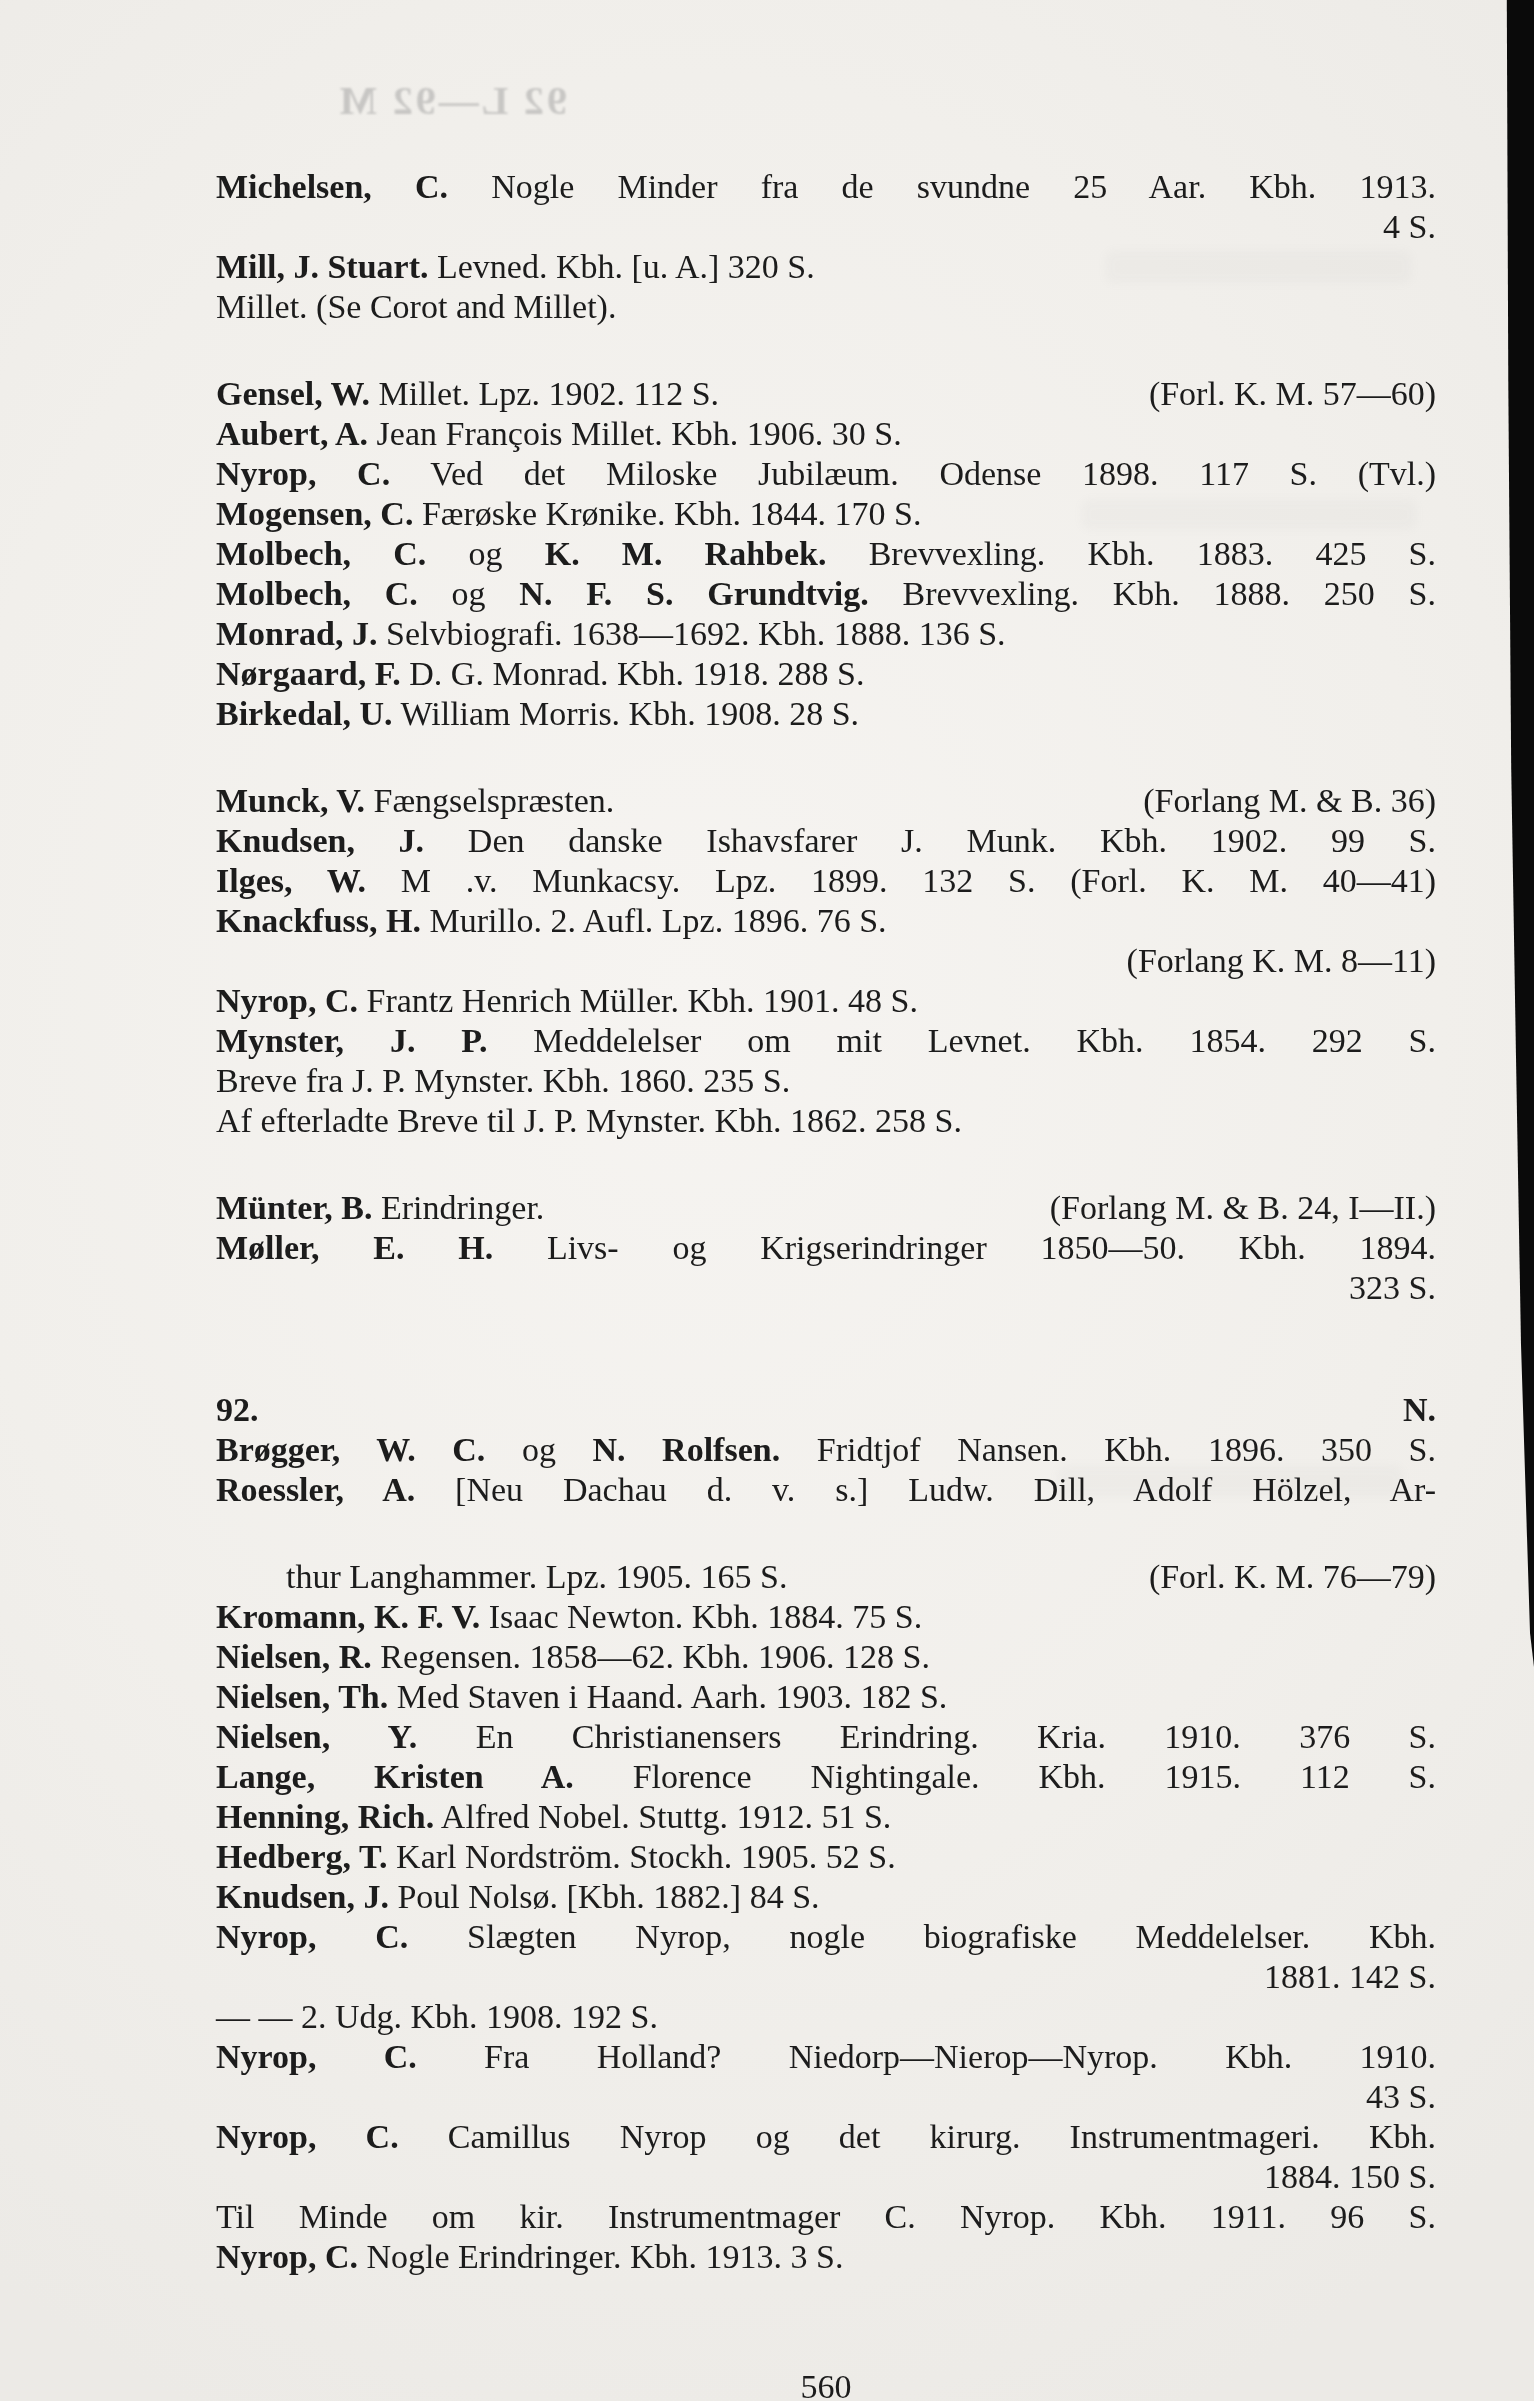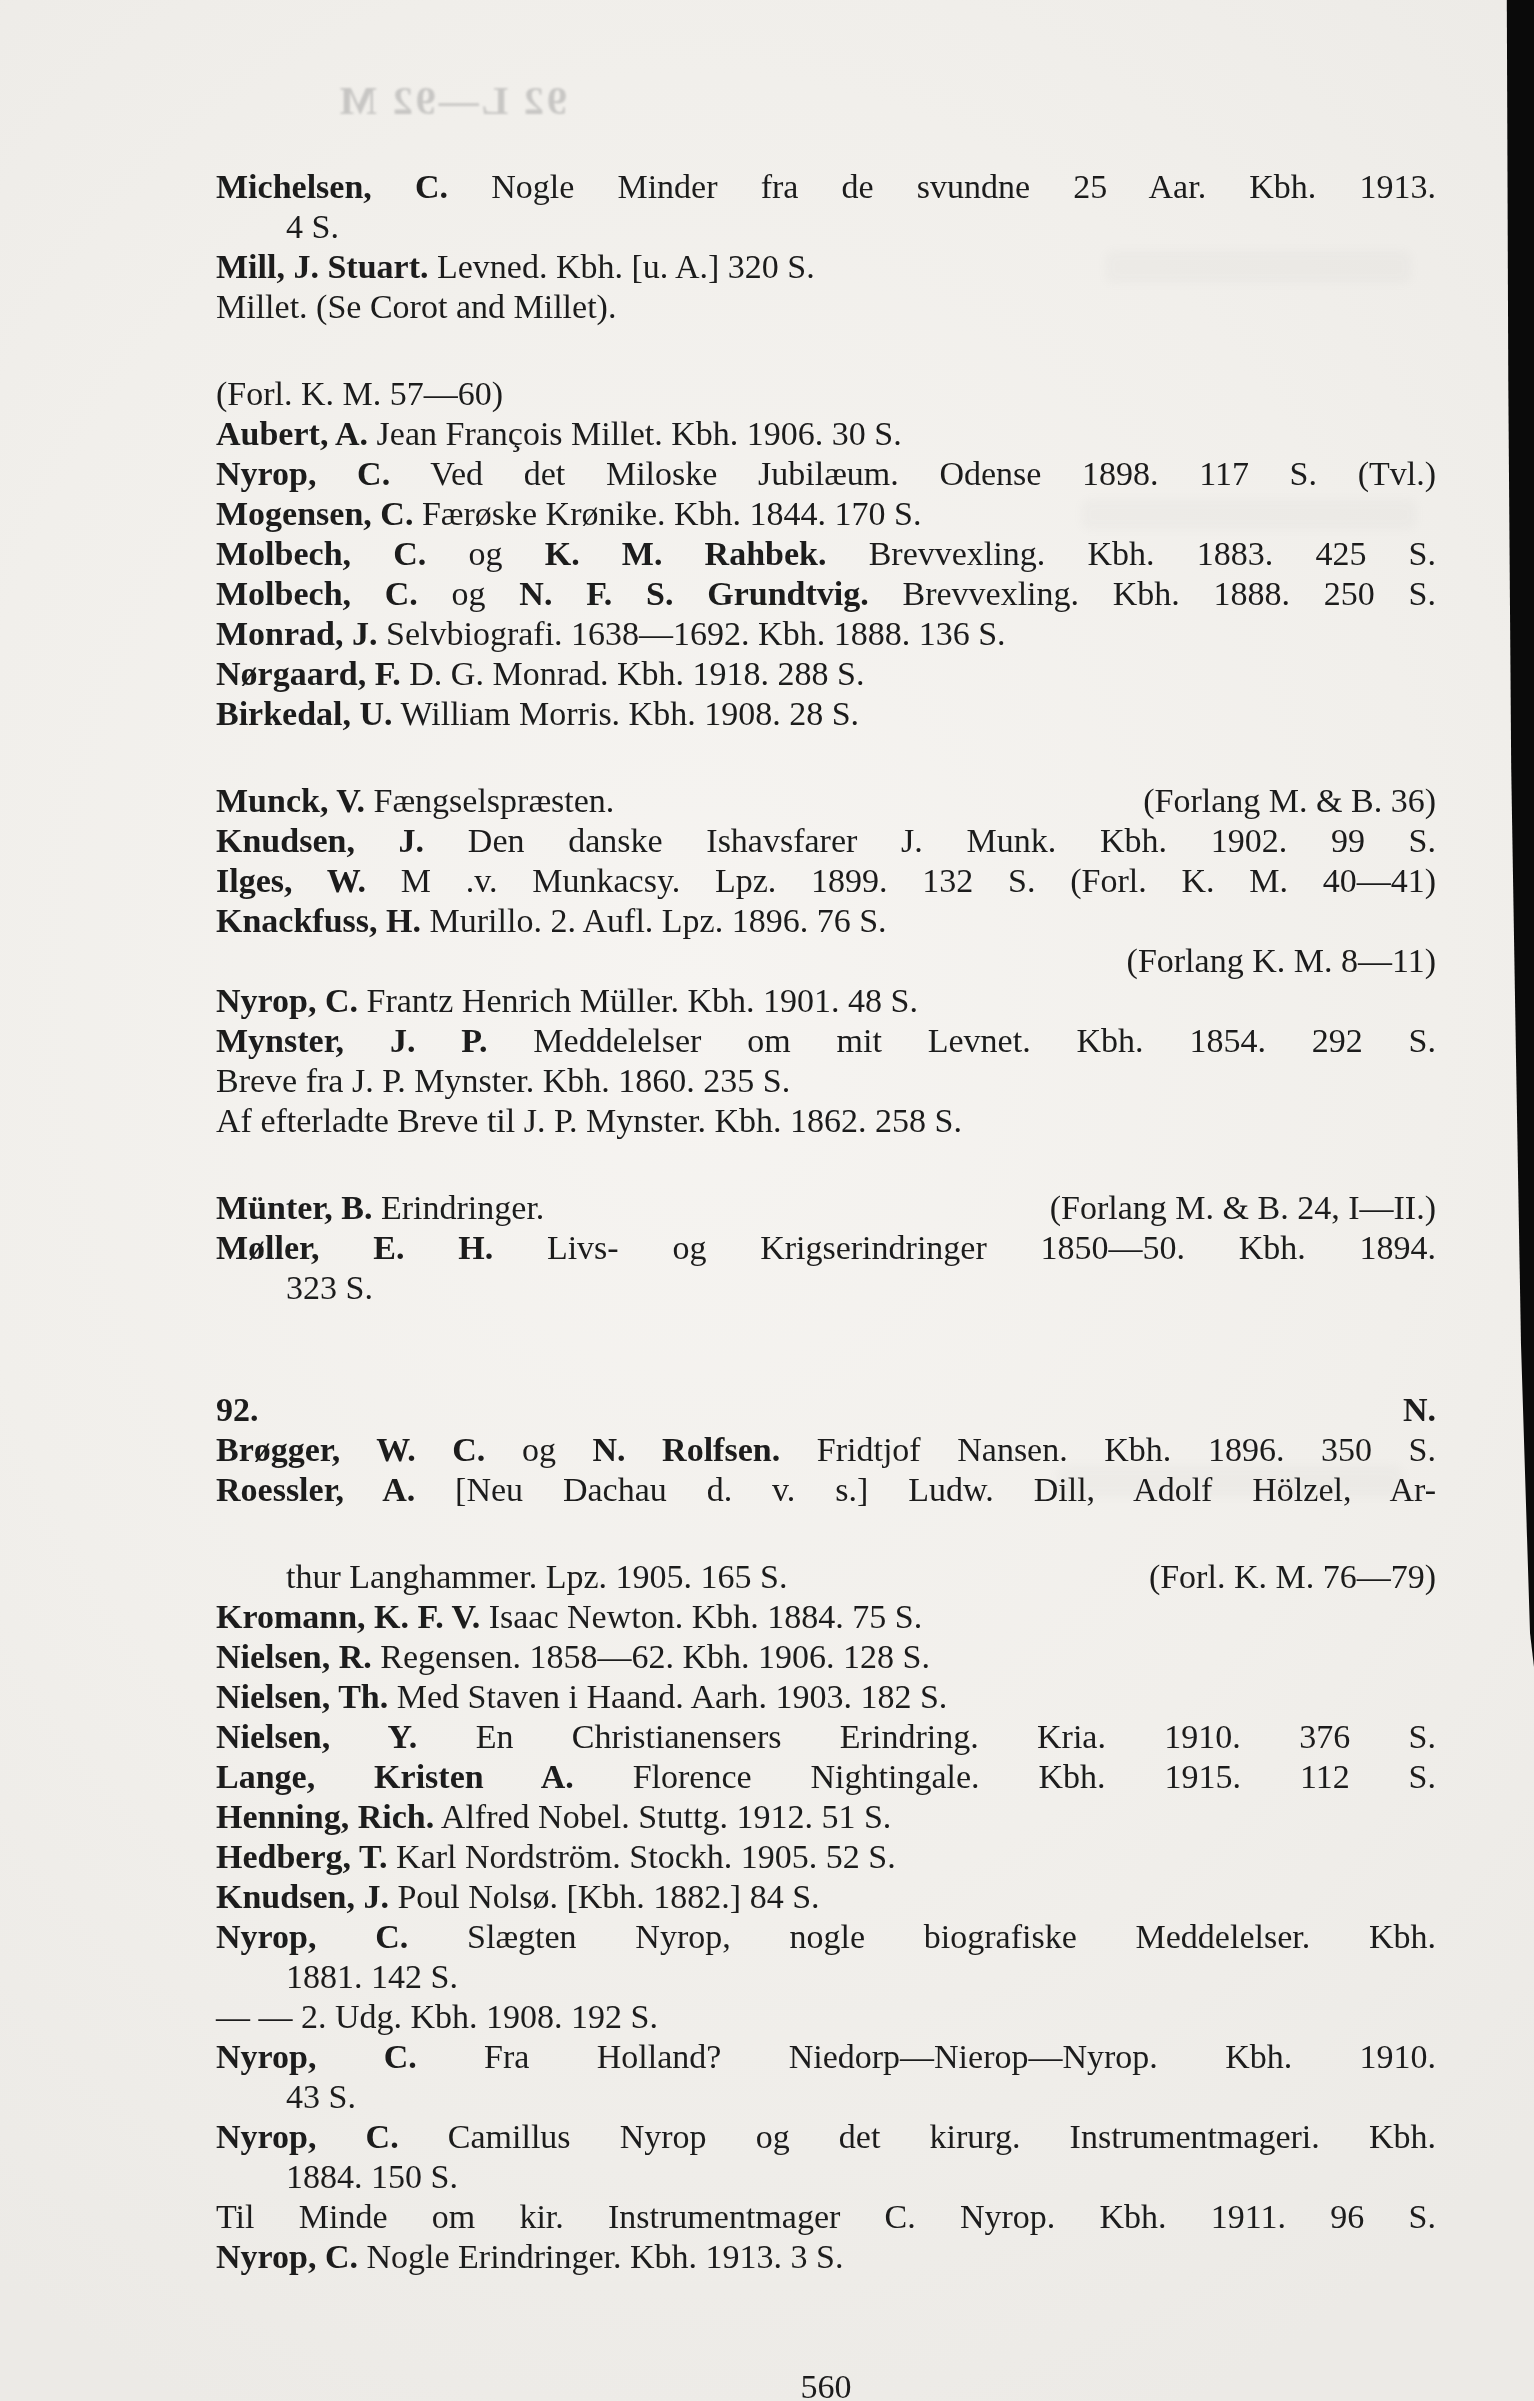--- a/index.html
+++ b/index.html
@@ -22,21 +22,21 @@
   .ghost{position:absolute;background:#9a9a9a;opacity:.05;filter:blur(4.3px);border-radius:9.6px;}
   .g1{left:1105px;top:250px;width:307px;height:34px;}
   .g2{left:1081px;top:499px;width:336px;height:31px;}
   .g3{left:1057px;top:1465px;width:346px;height:32px;}
 
   .content{position:absolute;left:216px;top:167px;width:1220px;}
   .line{font-size:34px;line-height:40px;min-height:40px;
         font-weight:400;color:#1c1c1c;}
   .line .b{font-weight:700;}
   .justify{text-align:justify;text-align-last:justify;}
-  .indent{padding-left:70px;}
+  .indent{padding-left:70px;text-align:right;}
   .split{display:flex;justify-content:space-between;align-items:baseline;}
   .split .l{white-space:nowrap;}
   .split .r{white-space:nowrap;margin-top:47px;}
   .rightonly{text-align:right;}
   .header-line{margin-top:35px;}
   .header-line .b,.header-line .r{font-weight:700;}
   .page-number{margin-top:91px;text-align:center;font-size:34px;color:#1c1c1c;}
 </style>
 </head>
 <body>
@@ -48,20 +48,21 @@
   <div class="ghost g2"></div>
   <div class="ghost g3"></div>
 
   <div class="content">
 
     <div class="line justify"><span class="b">Michelsen, C.</span><span> Nogle Minder fra de svundne 25 Aar. Kbh. 1913.</span></div>
     <div class="line indent"><span>4 S.</span></div>
     <div class="line"><span class="b">Mill, J. Stuart.</span><span> Levned. Kbh. [u. A.] 320 S.</span></div>
     <div class="line"><span>Millet. (Se Corot and Millet).</span></div>
     <div class="line split">
+        <span class="l"><span class="b">Gensel, W.</span><span> Millet. Lpz. 1902. 112 S.</span></span>
         <span class="r">(Forl. K. M. 57—60)</span>
       </div>
     <div class="line"><span class="b">Aubert, A.</span><span> Jean François Millet. Kbh. 1906. 30 S.</span></div>
     <div class="line justify"><span class="b">Nyrop, C.</span><span> Ved det Miloske Jubilæum. Odense 1898. 117 S. (Tvl.)</span></div>
     <div class="line"><span class="b">Mogensen, C.</span><span> Færøske Krønike. Kbh. 1844. 170 S.</span></div>
     <div class="line justify"><span class="b">Molbech, C.</span><span> og </span><span class="b">K. M. Rahbek.</span><span> Brevvexling. Kbh. 1883. 425 S.</span></div>
     <div class="line justify"><span class="b">Molbech, C.</span><span> og </span><span class="b">N. F. S. Grundtvig.</span><span> Brevvexling. Kbh. 1888. 250 S.</span></div>
     <div class="line"><span class="b">Monrad, J.</span><span> Selvbiografi. 1638—1692. Kbh. 1888. 136 S.</span></div>
     <div class="line"><span class="b">Nørgaard, F.</span><span> D. G. Monrad. Kbh. 1918. 288 S.</span></div>
     <div class="line"><span class="b">Birkedal, U.</span><span> William Morris. Kbh. 1908. 28 S.</span></div>

